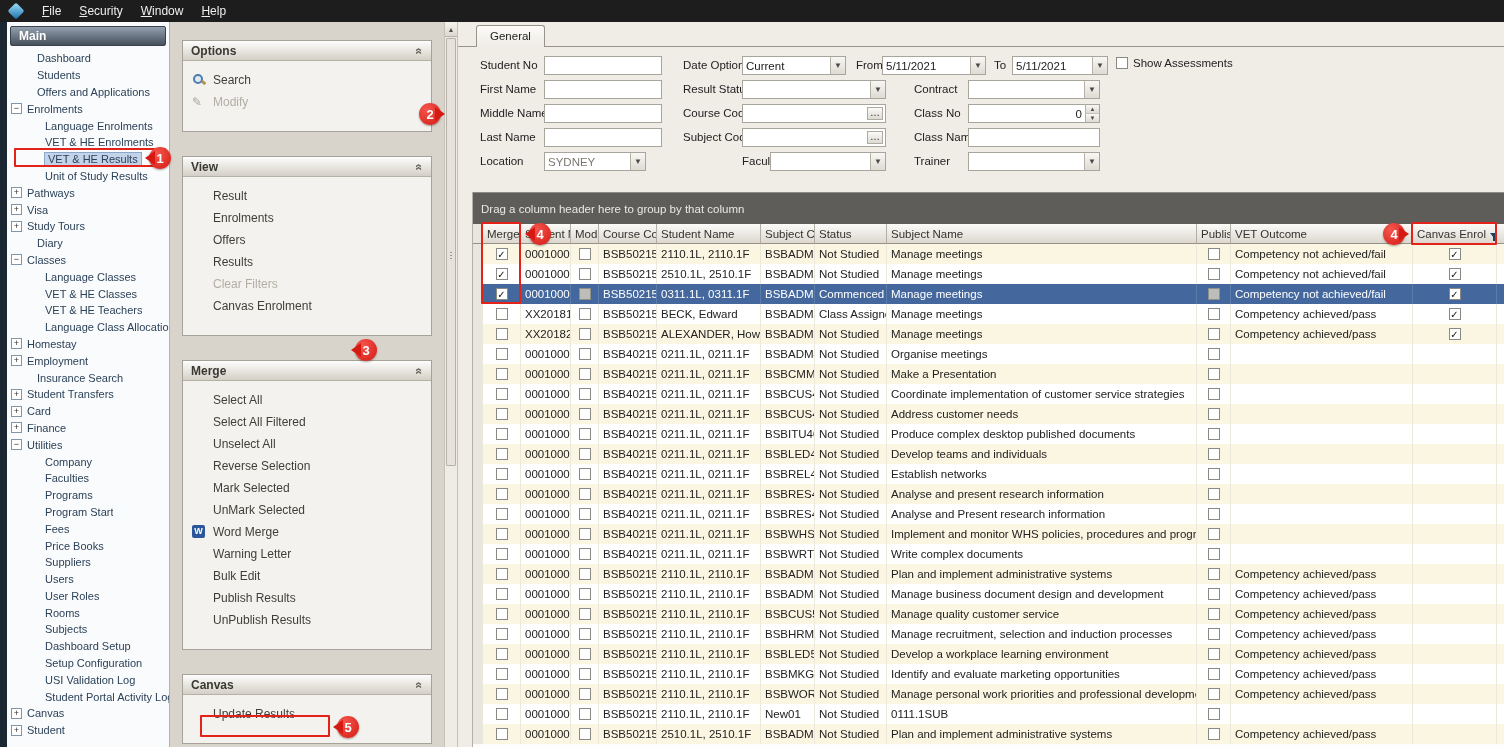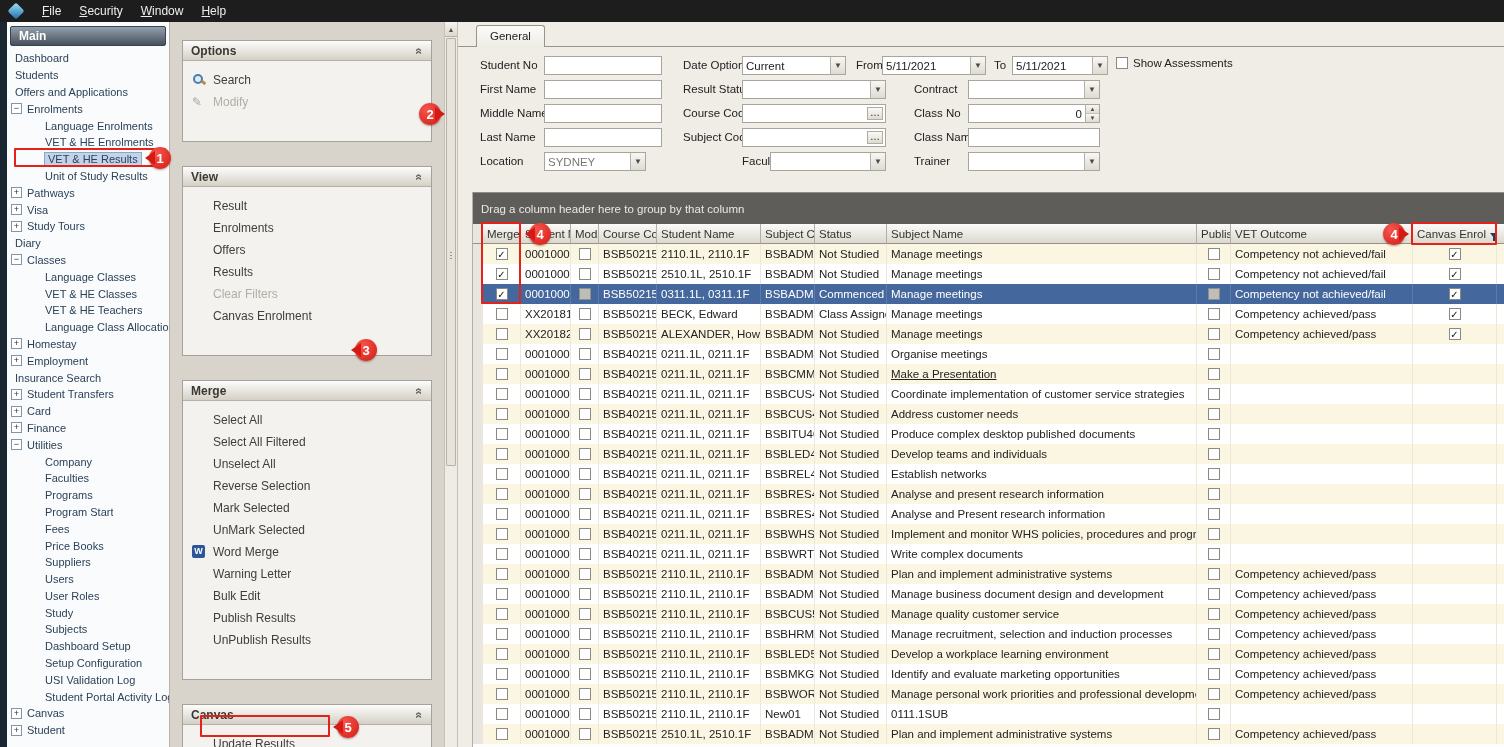--- a/index.html
+++ b/index.html
@@ -13,32 +13,32 @@
 .menu-item u{text-decoration:underline}
 
 .content{display:flex;height:725px}
 
 
 .sidebar{width:170px;background:#fafbfd;border-left:7px solid #1a2733;border-right:1px solid #b7b3aa;display:flex;flex-direction:column;overflow:hidden;flex:none}
 .sidebar-header{margin:4px 3px 2px 3px;height:20px;background:linear-gradient(#93a0ae,#46505c);border:1px solid #39424d;color:#fff;font-weight:bold;font-size:12px;padding:2px 8px;border-radius:2px;flex:none}
 .tree{padding-top:2px;overflow:hidden}
 .tree-item{height:16.8px;display:flex;align-items:center;white-space:nowrap;color:#2c4258;font-size:11px;cursor:pointer}
 .tree-item.lv0{padding-left:4px}
-.tree-item.lv1{padding-left:8px}
+.tree-item.lv1{padding-left:30px}
 .tree-item.lv2{padding-left:38px}
 .tree-glyph{width:11px;height:11px;border:1px solid #8196a8;background:#fff;font-size:9px;line-height:9px;text-align:center;margin-right:5px;color:#333;flex:none}
 .tree-label{overflow:hidden}
 .tree-item.selected .tree-label{background:#c3d3e9;outline:1px solid #8aa8cc;padding:0 3px}
 
 
 .side-panel{width:274px;background:#d8d4cc;padding:18px 12px 0 12px;overflow:hidden;flex:none}
 .section{background:#f3f2ef;border:1px solid #a6a299;margin-bottom:24px}
 .section-header{height:20px;background:linear-gradient(#fdfdfc,#d4d0c6);border-bottom:1px solid #b5b1a7;display:flex;align-items:center;justify-content:space-between;padding:0 8px;font-weight:bold;color:#3a3931;cursor:pointer}
 .chevrons{transform:rotate(90deg);font-size:12px;color:#6b675e;font-weight:bold}
-.sec-items{padding:8px 0 28px}
+.sec-items{padding:8px 0 18px}
 .sec-item{height:22px;line-height:22px;padding-left:30px;position:relative;color:#3f3e38;cursor:pointer;white-space:nowrap;font-size:12px}
 .sec-item.disabled{color:#b2aea4}
 .sec-item .ico{position:absolute;left:9px;top:4px}
 .icon-search{width:13px;height:13px;display:block;position:relative}
 .icon-search::before{content:"";position:absolute;left:1px;top:1px;width:6px;height:6px;border:2px solid #4a7dae;border-radius:50%;background:#dfeaf3}
 .icon-search::after{content:"";position:absolute;left:9px;top:8px;width:5px;height:3px;background:#b08d57;transform:rotate(40deg);border-radius:1px}
 .icon-modify{color:#a8a49b;font-size:12px;line-height:14px}
 .icon-word{width:13px;height:13px;background:#2b579a;color:#fff;font-size:9px;font-weight:bold;text-align:center;line-height:13px;border-radius:2px;display:block}
 
 
@@ -218,21 +218,21 @@
         <div class="tree-item lv2">
           <span class="tree-label">Suppliers</span>
         </div>
         <div class="tree-item lv2">
           <span class="tree-label">Users</span>
         </div>
         <div class="tree-item lv2">
           <span class="tree-label">User Roles</span>
         </div>
         <div class="tree-item lv2">
-          <span class="tree-label">Study</span>
+          <span class="tree-label">Rooms</span>
         </div>
         <div class="tree-item lv2">
           <span class="tree-label">Subjects</span>
         </div>
         <div class="tree-item lv2">
           <span class="tree-label">Dashboard Setup</span>
         </div>
         <div class="tree-item lv2">
           <span class="tree-label">Setup Configuration</span>
         </div>
@@ -583,21 +583,21 @@
               <span class="cb"></span>
             </div>
             <div class="gcell" style="width: 50px;">0001000000</div>
             <div class="gcell center" style="width: 28px;">
               <span class="cb"></span>
             </div>
             <div class="gcell" style="width: 58px;">BSB40215</div>
             <div class="gcell" style="width: 104px;">0211.1L, 0211.1F</div>
             <div class="gcell" style="width: 54px;">BSBCMM401</div>
             <div class="gcell" style="width: 72px;">Not Studied</div>
-            <div class="gcell" style="width: 310px; text-decoration: underline;">Make a Presentation</div>
+            <div class="gcell" style="width: 310px;">Make a Presentation</div>
             <div class="gcell center" style="width: 34px;">
               <span class="cb"></span>
             </div>
             <div class="gcell" style="width: 182px;"></div>
             <div class="gcell center" style="width: 84px;"></div>
             <div class="gcell fill"></div>
           </div>
           <div class="grow even">
             <div class="gcell indicator"></div>
             <div class="gcell center" style="width: 38px;">

